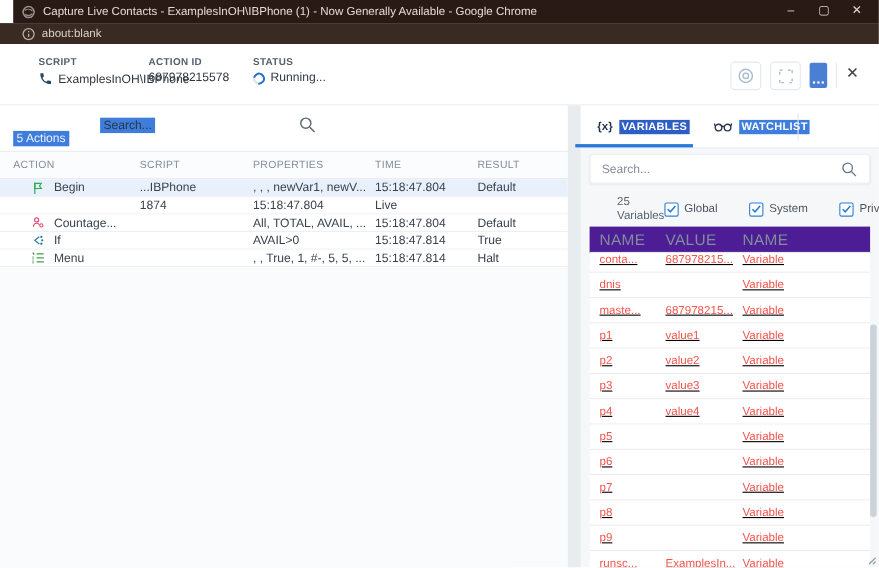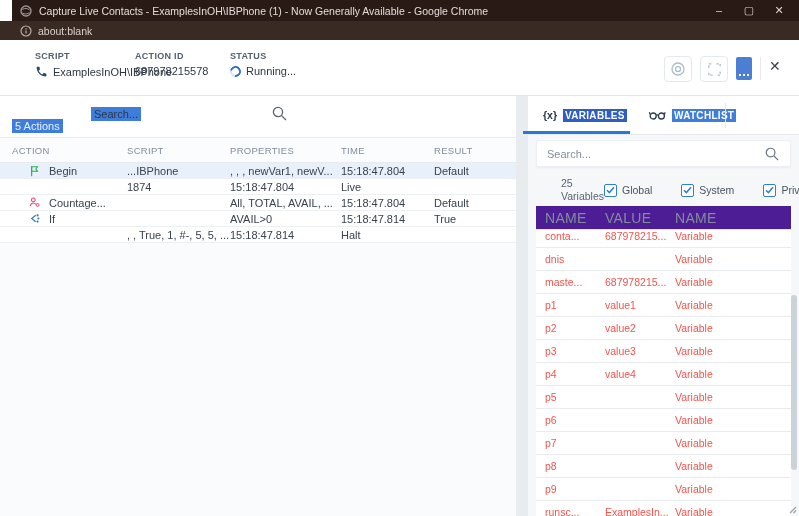--- a/index.html
+++ b/index.html
@@ -94,21 +94,21 @@
   .filters { margin-left:auto; display:flex; gap:29px; align-items:flex-start; }
   .fitem { display:flex; align-items:center; gap:5px; }
   .checkbox { width:13px; height:13px; border:1px solid #2f7fd6; border-radius:2px; background:#fff;
     display:flex; align-items:center; justify-content:center; }
   .fitem .flabel { font-size:10.5px; color:#4a5560; }
 
   .rthead { position:absolute; top:110px; left:8px; right:8px; height:24px; background:#4c1d95;
     display:grid; grid-template-columns:60px 70px 1fr; align-items:center; padding-left:9px;
     font-size:14px; font-weight:normal; color:#828d9b; letter-spacing:.3px; border-bottom:1px solid #e3e7eb; }
 
-  .rtbody { position:absolute; top:134px; left:8px; right:8px; bottom:0; overflow:hidden; }
+  .rtbody { position:absolute; top:134px; left:8px; right:8px; bottom:0; overflow:hidden;text-decoration:underline; }
   .rrow { height:23px; display:grid; grid-template-columns:60px 70px 1fr; align-items:center;
     padding-left:9px; font-size:10.5px; color:#f2544c; background:#fff; border-bottom:1px solid #e9ecef; }
   .rrow:first-child { margin-top:-5px; }
 
   .scroll-thumb { position:absolute; right:2px; top:199px; width:6px; height:175px;
     background:#ccd2d9; border-radius:3px; }
   .resize-grip { position:absolute; right:2px; bottom:2px; }
 </style>
 </head>
 <body>
@@ -249,20 +249,27 @@
           </svg>
           <span>If</span>
         </span>
         <span></span>
         <span>AVAIL&gt;0</span>
         <span>15:18:47.814</span>
         <span>True</span>
       </div>
 
       <div class="lrow">
+        <span class="lcell-action">
+          <svg width="13" height="13" viewBox="0 0 16 16">
+            <path d="M6.5 3.5h8M6.5 8h8M6.5 12.5h8" stroke="#43a047" stroke-width="1.4"></path>
+            <path d="M2 2.5h1.4v2M1.6 7h1.8M1.6 9h1.8M1.6 11.5h1.8M1.6 13.5h1.8" stroke="#43a047" stroke-width="1"></path>
+          </svg>
+          <span>Menu</span>
+        </span>
         <span></span>
         <span>, , True, 1, #-, 5, 5, ...</span>
         <span>15:18:47.814</span>
         <span>Halt</span>
       </div>
 
       <div class="left-empty"></div>
     </div>
 
     <div class="right">

